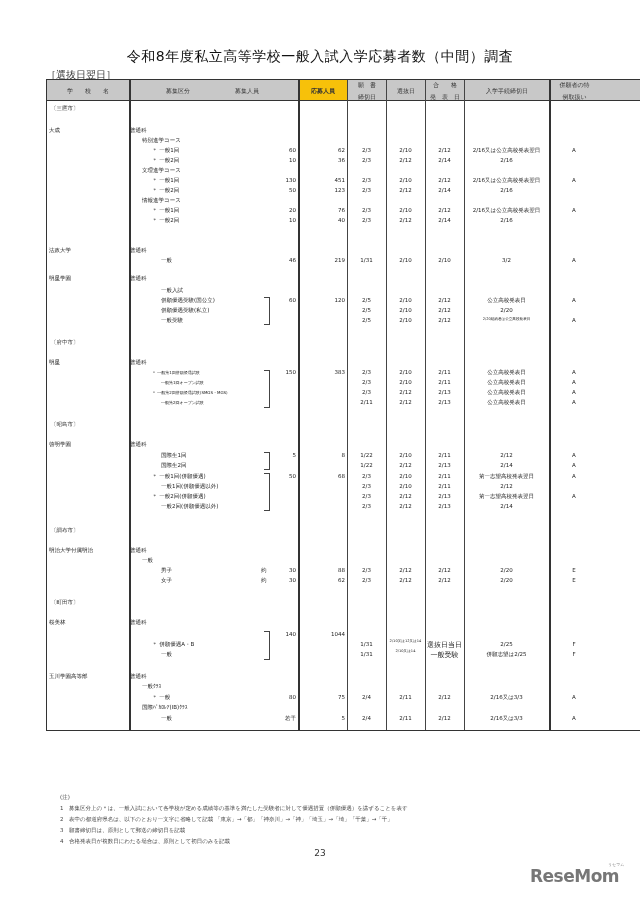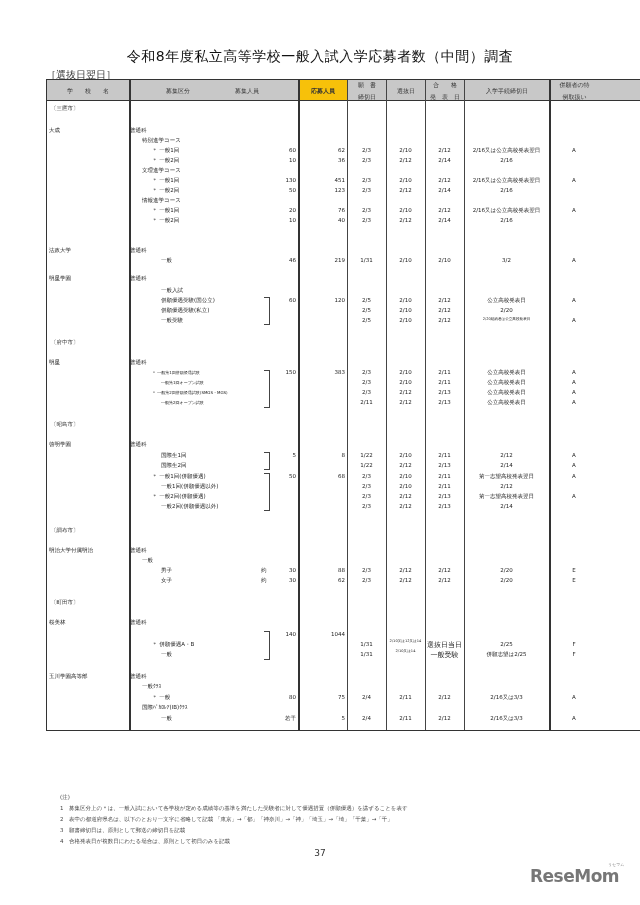--- a/index.html
+++ b/index.html
@@ -300,15 +300,15 @@
 </div>
 
 <div class="notes">
   <div>(注)</div>
   <div>1　募集区分上の＊は、一般入試において各学校が定める成績等の基準を満たした受験者に対して優遇措置（併願優遇）を講ずることを表す</div>
   <div>2　表中の都道府県名は、以下のとおり一文字に省略して記載 「東京」→「都」「神奈川」→「神」「埼玉」→「埼」「千葉」→「千」</div>
   <div>3　願書締切日は、原則として郵送の締切日を記載</div>
   <div>4　合格発表日が複数日にわたる場合は、原則として初日のみを記載</div>
 </div>
 
-<div class="pagenum">37</div>
+<div class="pagenum">23</div>
 <div class="logo">ReseMom</div>
 <div class="logo-kana">リセマム</div>
 
 </body></html>

